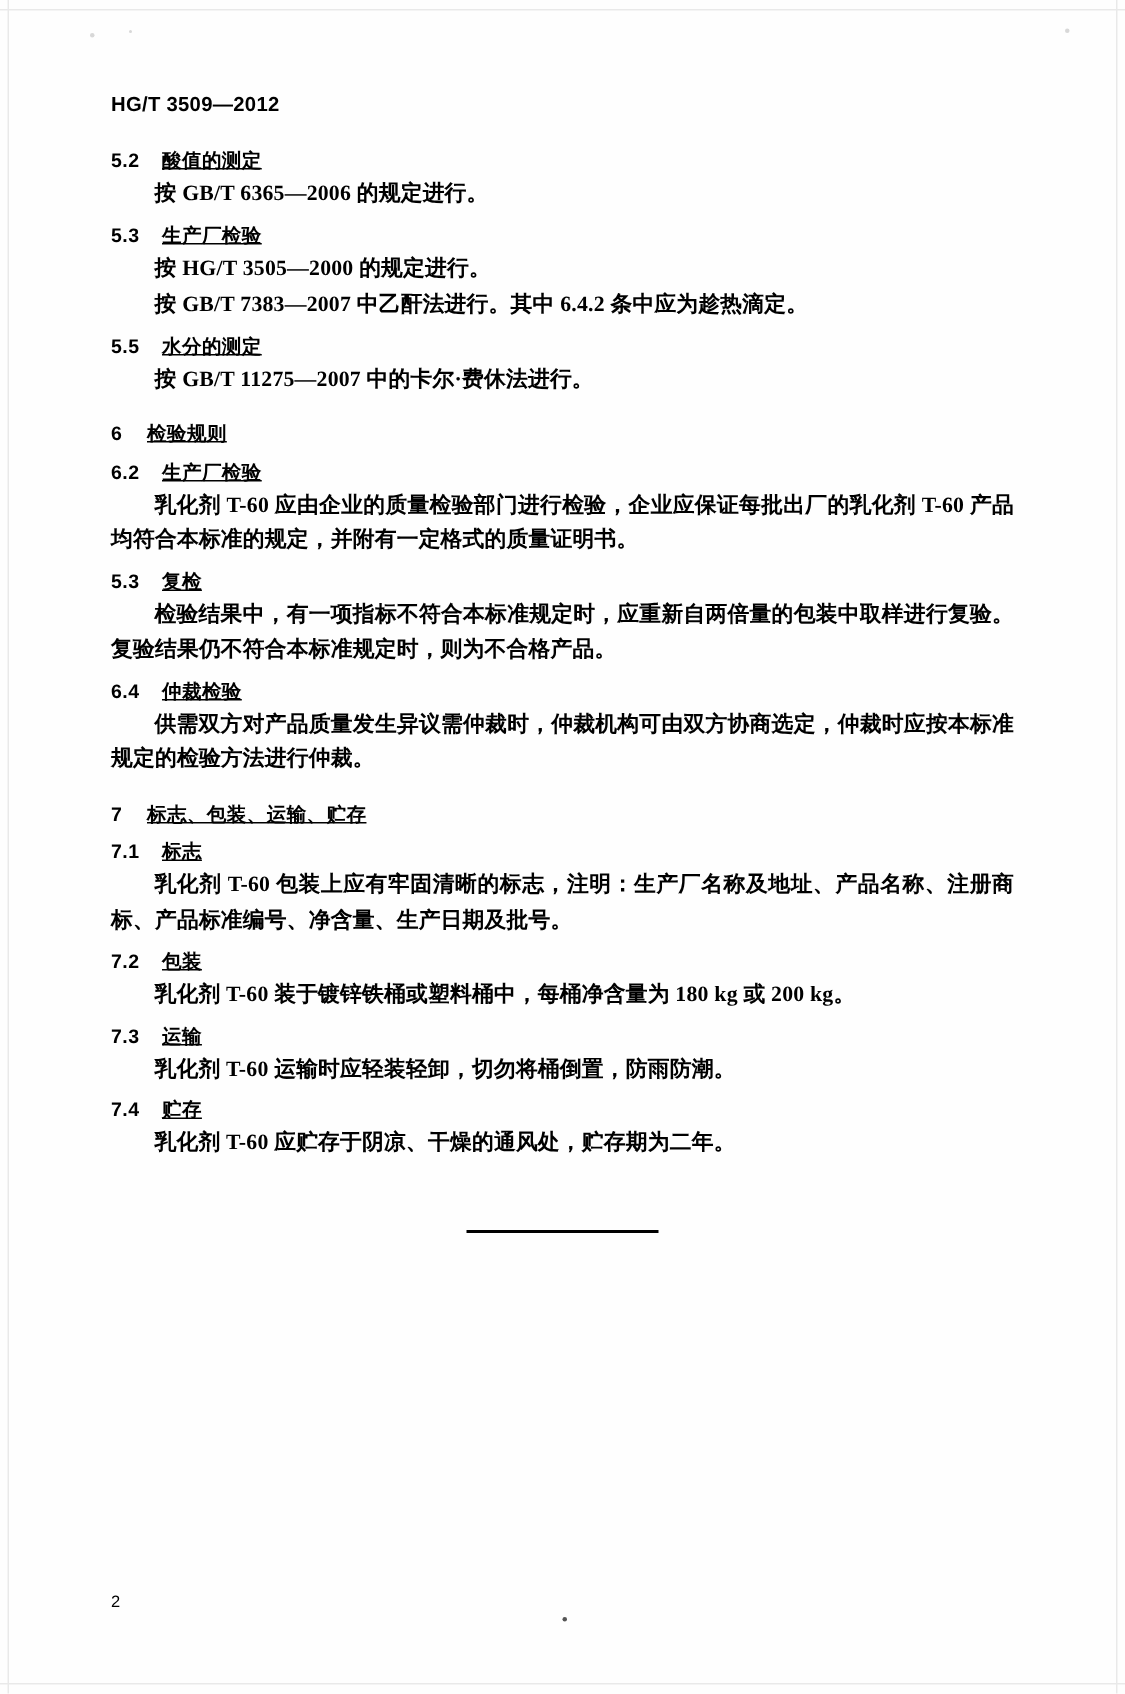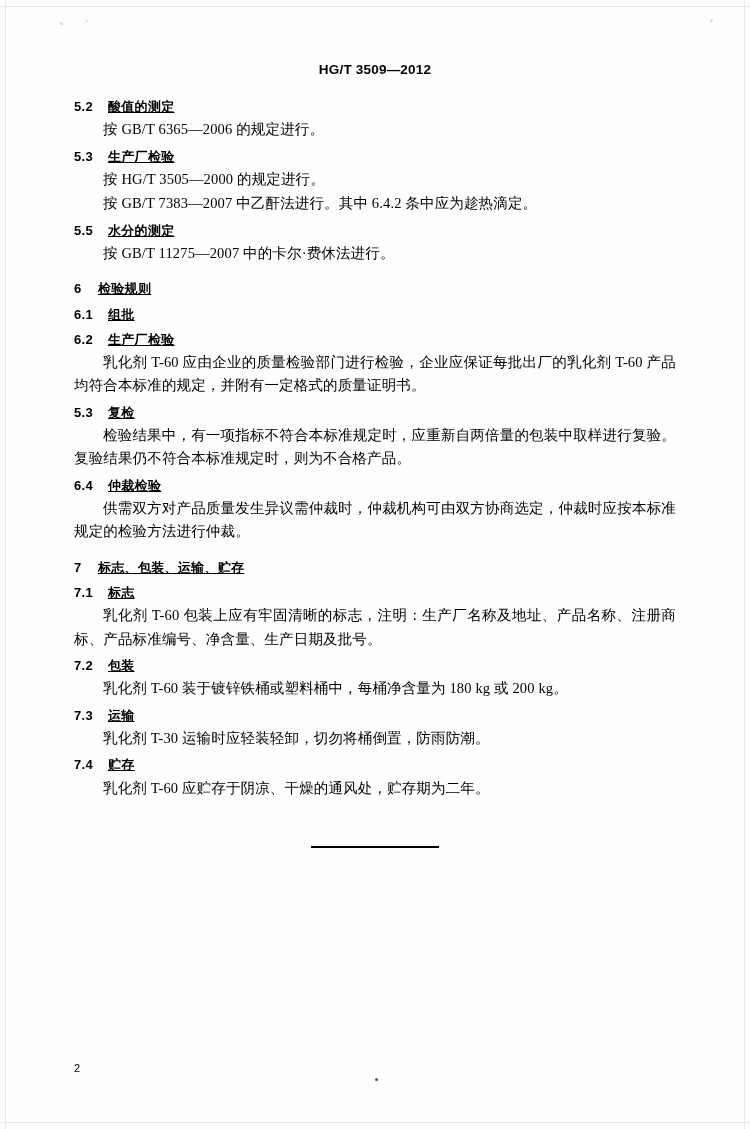--- a/index.html
+++ b/index.html
@@ -37,21 +37,20 @@
     top: 62px;
     left: 74px;
     width: 602px;
   }
   .runhead {
     font-family: "Liberation Sans", "DejaVu Sans", sans-serif;
     font-size: 13.5px;
     font-weight: bold;
     letter-spacing: 0.2px;
     margin-bottom: 20px;
-    text-align: center;
   }
   .sec {
     margin-top: 1px;
   }
   .sec-head {
     font-family: "Liberation Sans", "DejaVu Sans", sans-serif;
     font-size: 13px;
     font-weight: bold;
     line-height: 1.55;
     letter-spacing: 0.3px;
@@ -69,20 +68,21 @@
   .sec-head.major .num {
     min-width: 24px;
   }
   .body-p {
     font-size: 14.5px;
     line-height: 1.62;
     text-indent: 2em;
     text-align: justify;
     letter-spacing: 0.15px;
     margin: 1px 0 0 0;
+    font-weight: bold;
   }
   .gap-after { margin-bottom: 7px; }
   .rule-wrap {
     margin-top: 34px;
     text-align: center;
   }
   .rule {
     display: inline-block;
     width: 128px;
     height: 2px;
@@ -152,23 +152,20 @@
       <p class="body-p">按 GB/T 11275—2007 中的卡尔·费休法进行。</p>
     </div>
 
     <div class="sec">
       <div class="sec-head major">
         <span class="num">6</span><span>检验规则</span>
       </div>
     </div>
 
     <div class="sec">
-      <div class="sec-head">
-        <span class="num">6.1</span><span>组批</span>
-      </div>
     </div>
 
     <div class="sec">
       <div class="sec-head">
         <span class="num">6.2</span><span>生产厂检验</span>
       </div>
       <p class="body-p">乳化剂 T-60 应由企业的质量检验部门进行检验，企业应保证每批出厂的乳化剂 T-60 产品均符合本标准的规定，并附有一定格式的质量证明书。</p>
     </div>
 
     <div class="sec">
@@ -202,21 +199,21 @@
       <div class="sec-head">
         <span class="num">7.2</span><span>包装</span>
       </div>
       <p class="body-p">乳化剂 T-60 装于镀锌铁桶或塑料桶中，每桶净含量为 180 kg 或 200 kg。</p>
     </div>
 
     <div class="sec">
       <div class="sec-head">
         <span class="num">7.3</span><span>运输</span>
       </div>
-      <p class="body-p">乳化剂 T-30 运输时应轻装轻卸，切勿将桶倒置，防雨防潮。</p>
+      <p class="body-p">乳化剂 T-60 运输时应轻装轻卸，切勿将桶倒置，防雨防潮。</p>
     </div>
 
     <div class="sec">
       <div class="sec-head">
         <span class="num">7.4</span><span>贮存</span>
       </div>
       <p class="body-p">乳化剂 T-60 应贮存于阴凉、干燥的通风处，贮存期为二年。</p>
     </div>
 
     <div class="rule-wrap">

